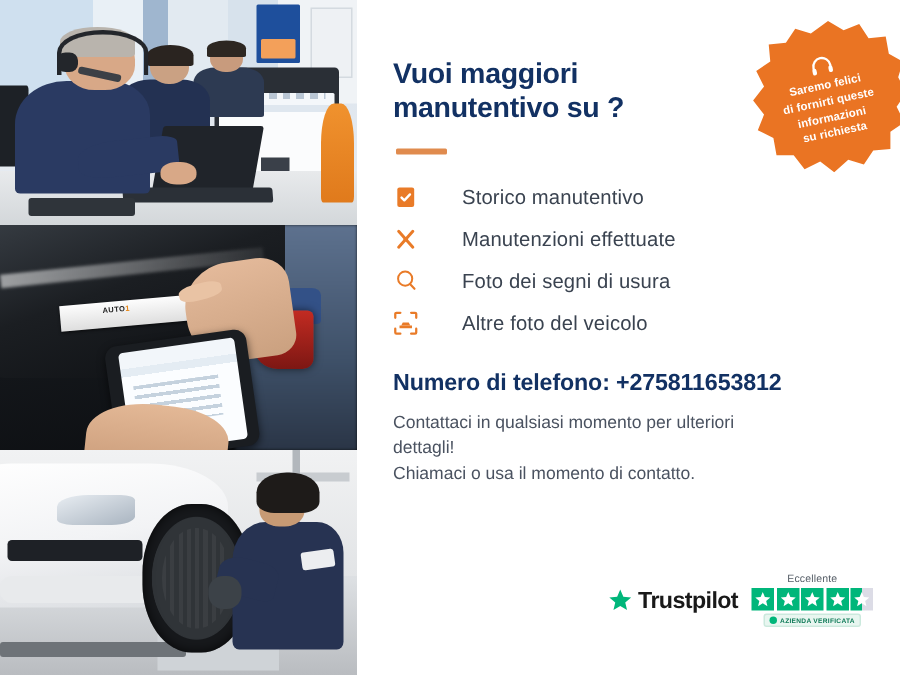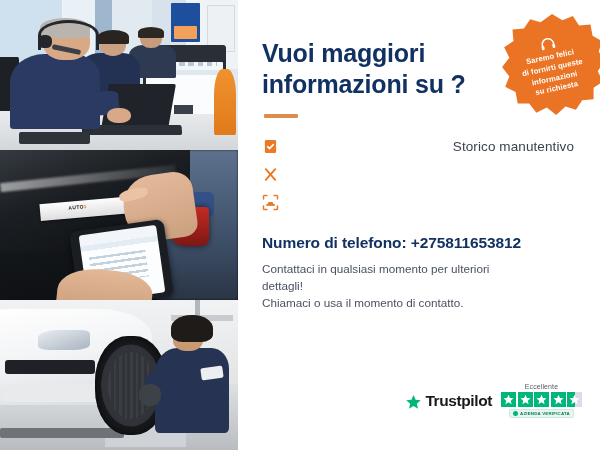--- a/index.html
+++ b/index.html
@@ -85,44 +85,44 @@
   .p3 .mface{position:absolute;left:30%;top:11%;width:30%;height:17%;background:#c79a74;border-radius:44%;}
   .p3 .mbody{position:absolute;left:12%;top:26%;width:74%;height:62%;background:#273352;border-radius:30% 24% 6% 6%;}
   .p3 .mpatch{position:absolute;left:58%;top:40%;width:22%;height:9%;background:#eceef0;border-radius:2px;transform:rotate(-8deg);}
   .p3 .marm{position:absolute;left:2%;top:44%;width:40%;height:18%;background:#273352;border-radius:40% 30% 20% 30%;transform:rotate(14deg);}
   .p3 .glove{position:absolute;left:-4%;top:52%;width:22%;height:16%;background:#3c4248;border-radius:44%;}
   .p3 .cab{position:absolute;right:22%;bottom:2%;width:34%;height:20%;background:#cfd3d7;border-top:2px solid #b4b9be;}
 
   
   .content{position:relative;flex:1;height:450px;background:#ffffff;padding:38px 26px 0 24px;box-sizing:border-box;}
 
-  .headline{color:#123163;font-size:25px;line-height:1.22;font-weight:700;letter-spacing:-.2px;margin:0;max-width:215px;}
+  .headline{color:#123163;font-size:19px;line-height:1.22;font-weight:700;letter-spacing:-.2px;margin:0;max-width:215px;}
   .rule{width:34px;height:4px;background:#e08b4e;margin:15px 0 14px 2px;border-radius:1px;}
 
   .features{list-style:none;margin:0;padding:0;}
-  .feature{display:flex;align-items:center;gap:29px;height:28px;justify-content:space-between;}
+  .feature{display:flex;align-items:center;gap:29px;height:28px;}
   .fic{width:17px;height:17px;flex:0 0 17px;display:flex;align-items:center;justify-content:center;color:#e97b28;}
   .flabel{color:#3a4350;font-size:13.5px;letter-spacing:.1px;}
 
   .phone-line{margin:18px 0 0 0;color:#123163;font-size:15.5px;font-weight:700;letter-spacing:-.1px;}
   .sub{margin:9px 0 0 0;color:#4a5260;font-size:11.7px;line-height:1.45;max-width:260px;}
 
   
   .badge{position:absolute;right:-4px;top:14px;width:104px;height:104px;display:flex;
       align-items:center;justify-content:center;}
   .badge .blob{position:absolute;inset:0;background:#ea7423;
       clip-path:polygon(50% 0%,60% 6%,70% 2%,76% 11%,87% 10%,89% 21%,98% 26%,95% 36%,100% 46%,94% 55%,99% 65%,90% 71%,90% 82%,79% 83%,73% 92%,63% 89%,54% 97%,45% 90%,35% 95%,28% 86%,17% 86%,15% 75%,5% 70%,9% 60%,2% 51%,9% 42%,4% 32%,13% 26%,12% 15%,23% 14%,29% 5%,39% 8%);}
   .badge .inner{position:relative;width:100%;height:100%;display:flex;flex-direction:column;
       align-items:center;justify-content:center;transform:rotate(-12deg);}
   .badge .hs{width:17px;height:13px;margin-bottom:2px;}
   .badge .btext{color:#ffffff;font-size:7.6px;font-weight:700;line-height:1.4;text-align:center;width:74px;letter-spacing:.1px;}
 
   
   .tp{position:absolute;right:18px;bottom:32px;display:flex;align-items:center;gap:9px;}
-  .tp-logo{display:flex;align-items:flex-end;gap:3px;}
+  .tp-logo{display:flex;align-items:flex-start;gap:3px;}
   .tp-star{width:17px;height:16px;}
   .tp-name{color:#191919;font-size:15.5px;font-weight:700;letter-spacing:-.4px;}
   .tp-right{display:flex;flex-direction:column;align-items:center;gap:2px;}
   .tp-exc{color:#555d66;font-size:7px;letter-spacing:.1px;}
   .tp-stars{display:flex;gap:1.5px;}
   .sbox{width:15px;height:15px;background:#00b67a;display:flex;align-items:center;justify-content:center;}
   .sbox.half{background:linear-gradient(90deg,#00b67a 0 52%,#dcdce6 52% 100%);}
   .sbox svg{width:11px;height:11px;}
   .tp-verif{display:flex;align-items:center;gap:2px;background:#e8f6f0;border:1px solid #cbe9dd;border-radius:2px;padding:1px 3px;}
   .tp-verif .dot{width:5px;height:5px;border-radius:50%;background:#00b67a;flex:0 0 5px;}
@@ -201,21 +201,21 @@
         <div class="mhair"></div>
       </div>
     </div>
 
   </div>
 
   <div class="content">
 
     <h1 class="headline">
       <span>Vuoi maggiori</span><br>
-      <span>informazioni su ?</span>
+      <span>manutentivo su ?</span>
     </h1>
 
     <div class="rule"></div>
 
     <ul class="features">
 
       <li class="feature">
         <span class="fic">
           <svg viewBox="0 0 16 16" width="15" height="15" aria-hidden="true">
             <rect x="2" y="1" width="12" height="14" rx="1.5" fill="#e97b28"></rect>
@@ -228,36 +228,47 @@
       <li class="feature">
         <span class="fic">
           <svg viewBox="0 0 18 18" width="17" height="17" aria-hidden="true">
             <g stroke="#e97b28" stroke-width="2.1" stroke-linecap="round">
               <path d="M4 3.4 L14 14.6"></path>
               <path d="M14 3.4 L4 14.6"></path>
             </g>
             <circle cx="9" cy="9" r="1.5" fill="#e97b28"></circle>
           </svg>
         </span>
+        <span class="flabel">Manutenzioni effettuate</span>
       </li>
 
+      <li class="feature">
+        <span class="fic">
+          <svg viewBox="0 0 18 18" width="16" height="16" aria-hidden="true">
+            <circle cx="8" cy="7.6" r="5.3" fill="none" stroke="#e97b28" stroke-width="1.5"></circle>
+            <path d="M11.6 11.6 L15 15.2" stroke="#e97b28" stroke-width="1.6" stroke-linecap="round"></path>
+          </svg>
+        </span>
+        <span class="flabel">Foto dei segni di usura</span>
+      </li>
 
       <li class="feature">
         <span class="fic">
           <svg viewBox="0 0 18 18" width="17" height="17" aria-hidden="true">
             <g stroke="#e97b28" stroke-width="1.6" stroke-linecap="round" fill="none">
               <path d="M1.6 5.2V2.4a.8.8 0 0 1 .8-.8h2.8"></path>
               <path d="M16.4 5.2V2.4a.8.8 0 0 0-.8-.8h-2.8"></path>
               <path d="M1.6 12.8v2.8a.8.8 0 0 0 .8.8h2.8"></path>
               <path d="M16.4 12.8v2.8a.8.8 0 0 1-.8.8h-2.8"></path>
             </g>
             <path d="M4.6 10.6h8.8v2H4.6z" fill="#e97b28"></path>
             <path d="M5.8 10.6l1.1-2.2h4.2l1.1 2.2z" fill="#e97b28"></path>
           </svg>
         </span>
+        <span class="flabel">Altre foto del veicolo</span>
       </li>
 
 
     </ul>
 
     <p class="phone-line">Numero di telefono: +275811653812</p>
 
     <p class="sub">
       <span>Contattaci in qualsiasi momento per ulteriori dettagli!</span><br>
       <span>Chiamaci o usa il momento di contatto.</span>

